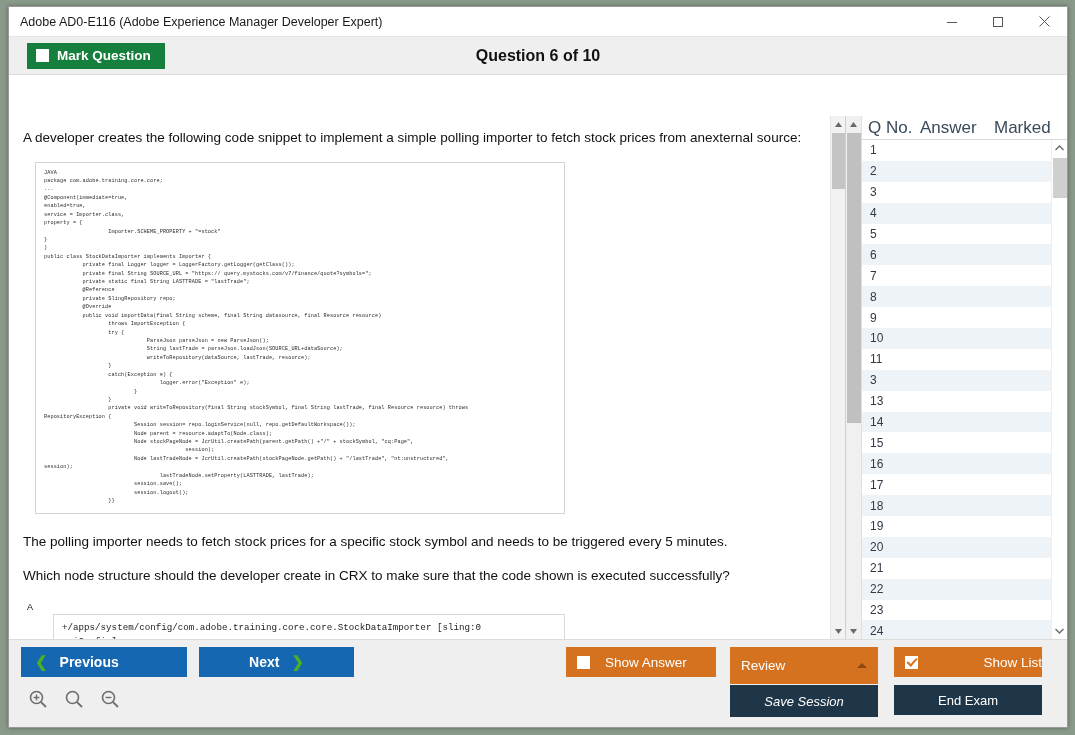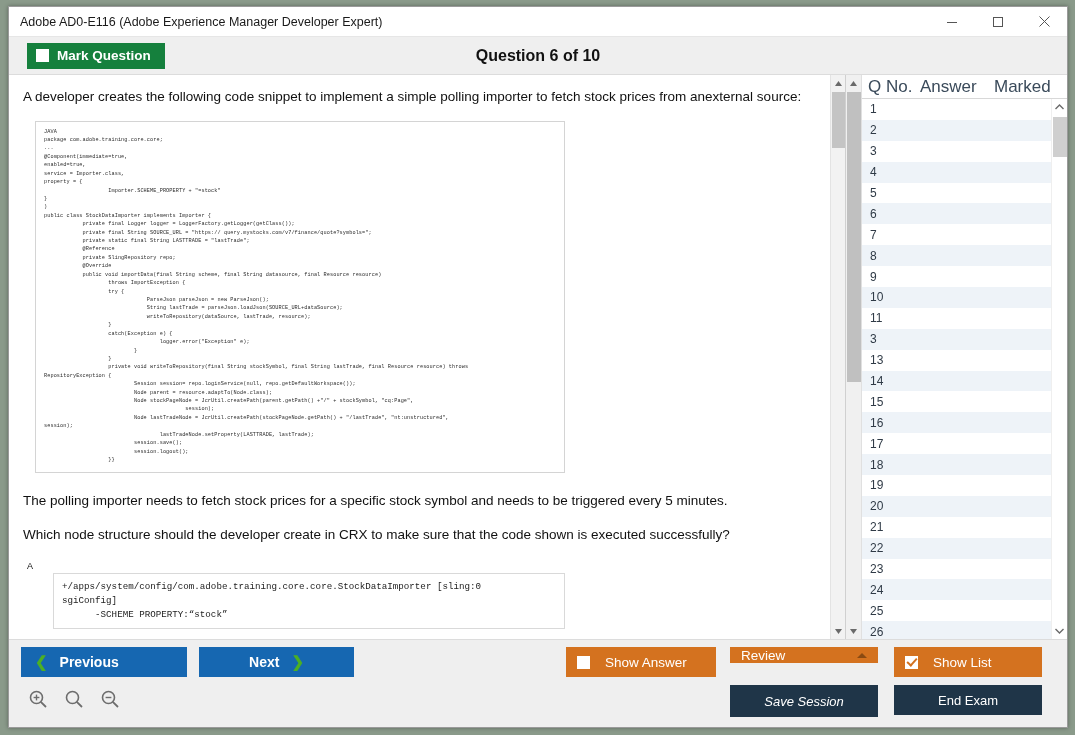--- a/index.html
+++ b/index.html
@@ -84,21 +84,21 @@
   .question-title {
     position: absolute;
     left: 0; right: 0;
     text-align: center;
     font-size: 16px; font-weight: bold;
     color: #111111;
     pointer-events: none;
   }
 
   
-  .body-split { flex: 1 1 auto; display: flex; min-height: 0; }
+  .body-split { flex: 1 1 auto; display: flex; min-height: 0; margin-top: 41px; }
 
   
   .leftpane {
     flex: 1 1 auto;
     background: #ffffff;
     padding: 12px 14px 0 14px;
     overflow: hidden;
     position: relative;
     min-width: 0;
   }
@@ -255,22 +255,22 @@
   .btn-orange { background: #d4721f; font-size: 13.5px; gap: 7px; }
   .btn-dark { background: #1f3548; font-size: 13px; justify-content: center; }
 
   #prev-btn { left: 12px; top: 7px; width: 166px; height: 30px; justify-content: flex-start; padding-left: 14px; }
   #next-btn { left: 190px; top: 7px; width: 155px; height: 30px; justify-content: center; }
   .chev { color: #4caf24; font-size: 15px; font-weight: bold; }
   #prev-btn .chev { margin-right: 12px; }
   #next-btn .chev { margin-left: 12px; }
 
   #show-answer-btn { left: 557px; top: 7px; width: 150px; height: 30px; padding-left: 11px; }
-  #review-btn { left: 721px; top: 7px; width: 148px; height: 16px; padding-left: 11px; justify-content: space-between; padding-right: 11px; }
-  #show-list-btn { left: 885px; top: 7px; width: 148px; height: 30px; padding-left: 11px; }
+  #review-btn { left: 721px; top: 7px; width: 148px; height: 37px; padding-left: 11px; justify-content: space-between; padding-right: 11px; }
+  #show-list-btn { left: 885px; top: 7px; width: 148px; height: 30px; padding-left: 11px; justify-content: space-between; }
   #save-session-btn { left: 721px; top: 45px; width: 148px; height: 32px; font-style: italic; }
   #end-exam-btn { left: 885px; top: 45px; width: 148px; height: 30px; }
 
   .caret-up {
     width: 0; height: 0;
     border-left: 5px solid transparent;
     border-right: 5px solid transparent;
     border-bottom: 5px solid #8a4a12;
   }
 

